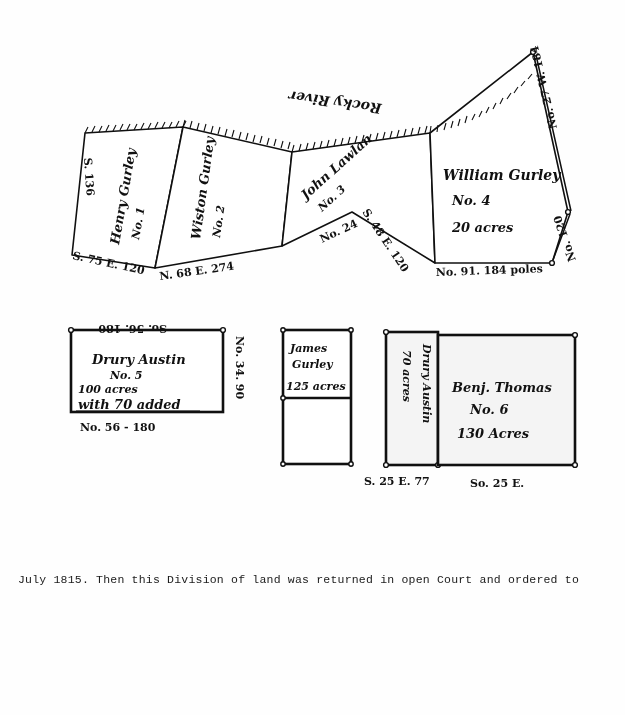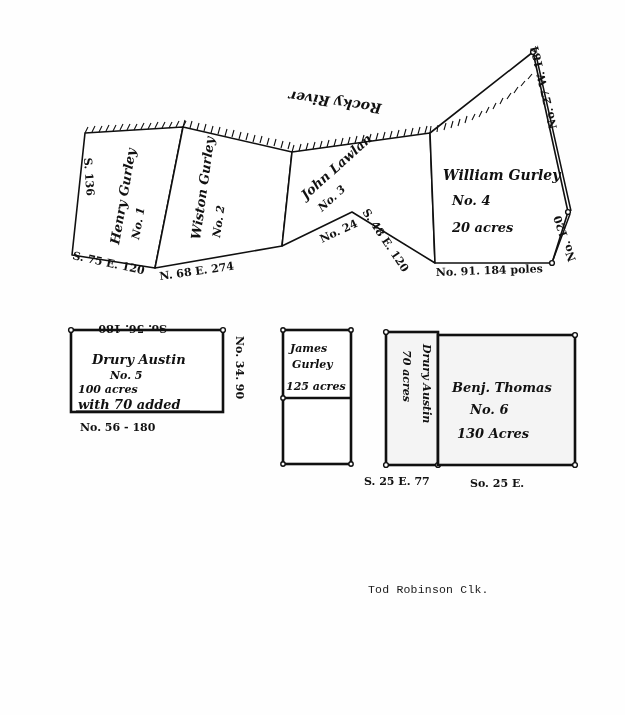--- a/index.html
+++ b/index.html
@@ -204,16 +204,16 @@
       <circle class="corner-dot" cx="575" cy="335" r="2.4"></circle>
       <circle class="corner-dot" cx="575" cy="465" r="2.4"></circle>
     </g>
 
     <text class="bearing" transform="translate(364,485)">S. 25 E. 77</text>
     <text class="bearing" transform="translate(470,487)">So. 25 E.</text>
 
   </svg>
 
   <div id="court-note">
-    <span id="signature">Tod Robinson Clk.</span>
+    <span class="line-1">July 1815.  Then this Division of land was returned in open Court and ordered to</span>
   </div>
 
 </div>
 
 </body></html>

